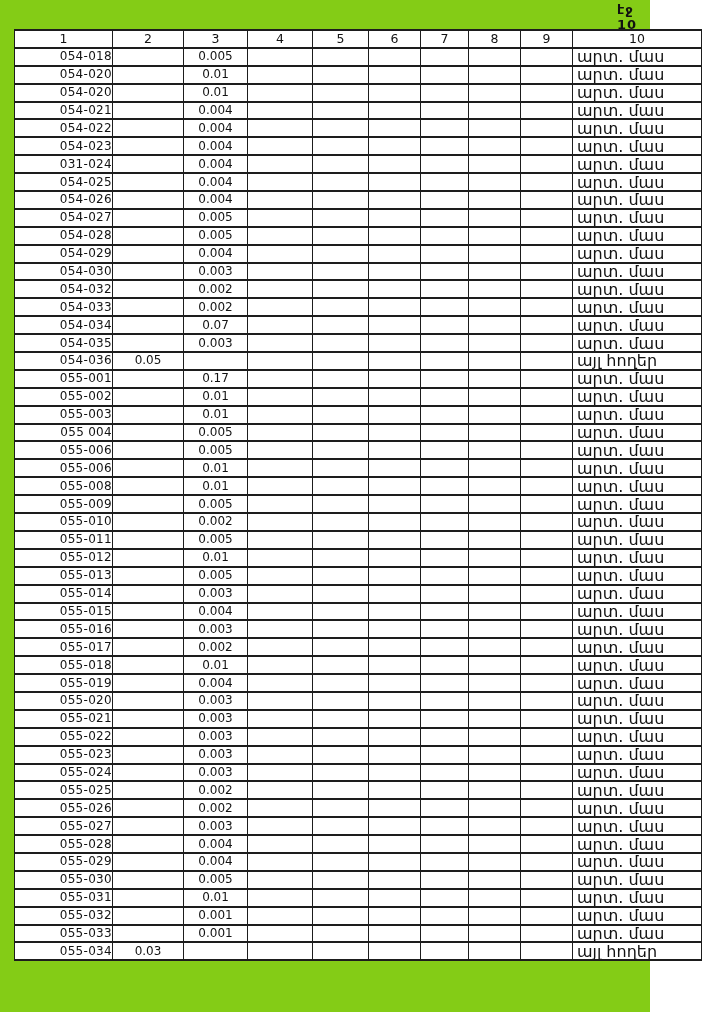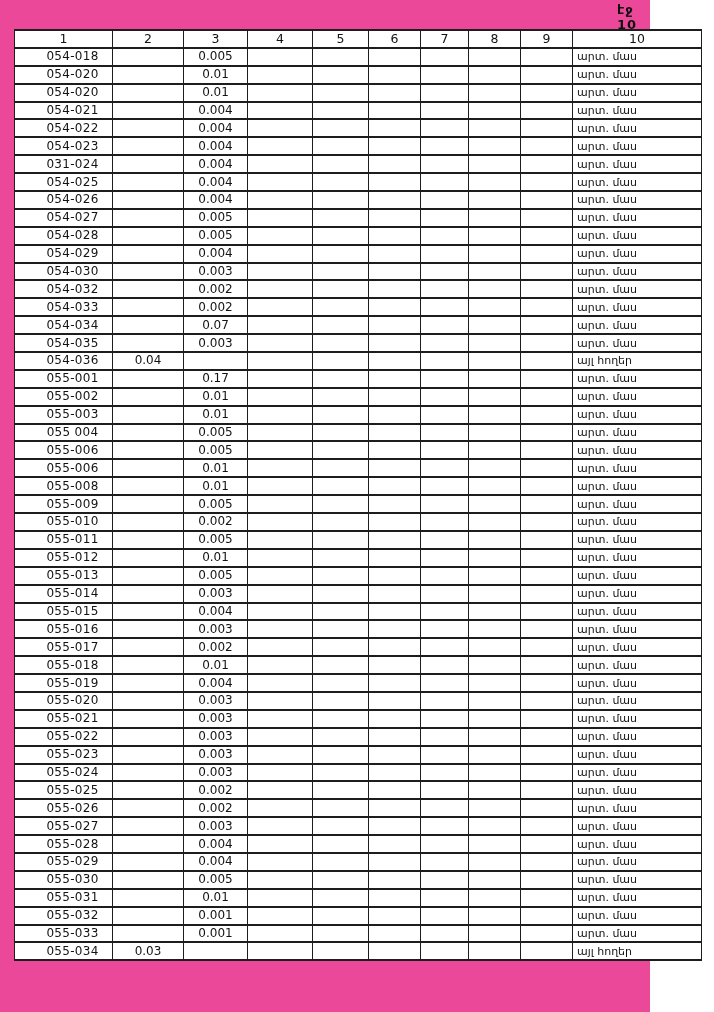--- a/index.html
+++ b/index.html
@@ -9,21 +9,21 @@
     width: 714px;
     height: 1012px;
     font-family: "DejaVu Sans", sans-serif;
     color: #161616;
     overflow: hidden;
   }
   .page {
     position: relative;
     width: 650px;
     height: 1012px;
-    background: #ec4899;
+    background: #84cc16;
   }
   .page-header {
     position: absolute;
     top: 2px;
     left: 617px;
     font-size: 13px;
     font-weight: bold;
     letter-spacing: 1px;
     color: #111;
   }
@@ -47,34 +47,34 @@
     white-space: nowrap;
     overflow: hidden;
     font-weight: normal;
     color: #131313;
   }
   table.sheet th {
     text-align: center;
     font-size: 12.5px;
   }
   table.sheet td.c1 {
-    text-align: center;
+    text-align: right;
     padding-left: 18px;
     letter-spacing: 0.3px;
     margin-left: 16px;
   }
   table.sheet td.c2, table.sheet td.c3, table.sheet td.c4,
   table.sheet td.c5, table.sheet td.c6, table.sheet td.c7,
   table.sheet td.c8, table.sheet td.c9 {
     text-align: center;
   }
   table.sheet td.c10 {
     text-align: left;
     padding-left: 4px;
-    font-size: 11px;
+    font-size: 16px;
   }
 </style>
 </head>
 <body>
 
 <div class="page">
   <div class="page-header">էջ 10</div>
 
   <table class="sheet">
     <colgroup>
@@ -303,21 +303,21 @@
           <td class="c4"></td>
           <td class="c5"></td>
           <td class="c6"></td>
           <td class="c7"></td>
           <td class="c8"></td>
           <td class="c9"></td>
           <td class="c10">արտ. մաս</td>
         </tr>
         <tr>
           <td class="c1">054-036</td>
-          <td class="c2">0.04</td>
+          <td class="c2">0.05</td>
           <td class="c3"></td>
           <td class="c4"></td>
           <td class="c5"></td>
           <td class="c6"></td>
           <td class="c7"></td>
           <td class="c8"></td>
           <td class="c9"></td>
           <td class="c10">այլ հողեր</td>
         </tr>
         <tr>

